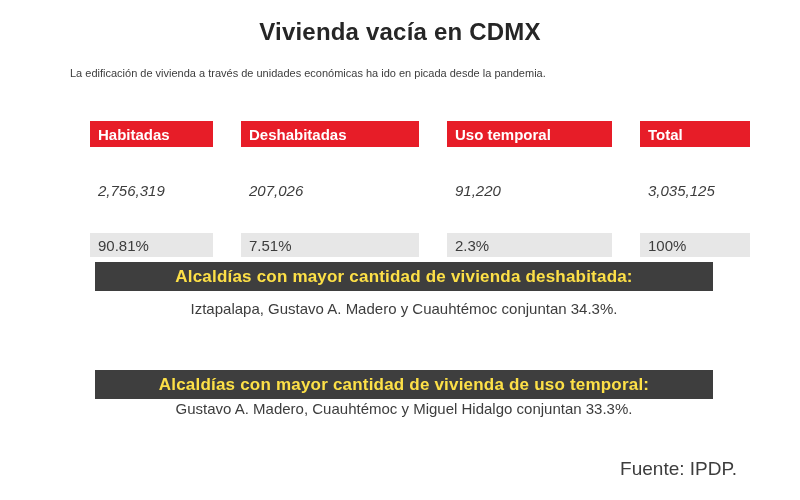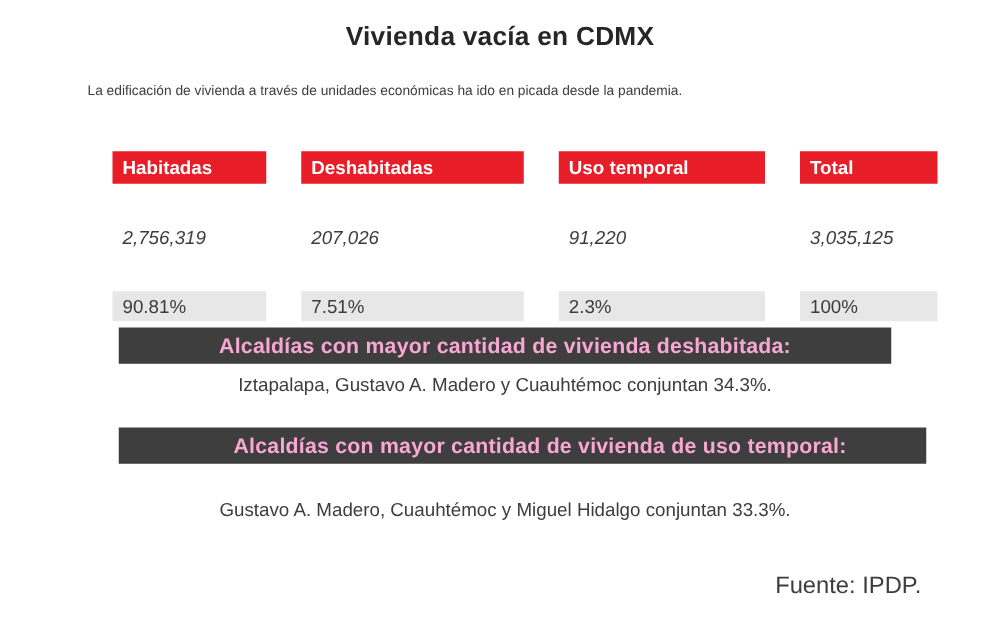--- a/index.html
+++ b/index.html
@@ -7,21 +7,21 @@
     width: 800px; height: 500px;
     background: #ffffff;
     font-family: "Liberation Sans", sans-serif;
     color: #3d3d3d;
   }
   .page { position: relative; width: 800px; height: 500px; overflow: hidden; background: #ffffff; }
 
   .title {
     position: absolute; top: 18px; left: 0; width: 800px;
     text-align: center;
-    font-size: 21px; font-weight: bold; color: #262626;
+    font-size: 24px; font-weight: bold; color: #262626;
     letter-spacing: 0.2px;
   }
   .subtitle {
     position: absolute; top: 62px; left: 70px; width: 655px;
     font-size: 11px; line-height: 23px; color: #3d3d3d;
   }
 
   .table-wrap {
     position: absolute; top: 121px; left: 90px;
     display: grid;
@@ -41,27 +41,27 @@
     background: #e71d28;
     color: #ffffff;
     font-weight: bold;
   }
   .cell.val { background: #ffffff; color: #3d3d3d; font-style: italic; }
   .cell.pct { background: #e7e7e7; color: #3d3d3d; }
 
   .banner {
     position: absolute; left: 95px; width: 618px; height: 29px;
     background: #3e3e3e;
-    color: #f9a8d4;
+    color: #fde047;
     font-size: 17px; font-weight: bold;
     display: flex; align-items: center; justify-content: center;
     letter-spacing: 0.2px;
   }
   .banner-1 { top: 262px; }
-  .banner-2 { top: 342px; padding-left: 28px; }
+  .banner-2 { top: 370px; }
 
   .section-text {
     position: absolute; left: 95px; width: 618px;
     text-align: center;
     font-size: 15px; color: #3d3d3d;
   }
   .section-text-1 { top: 300px; }
   .section-text-2 { top: 400px; }
 
   .source {

